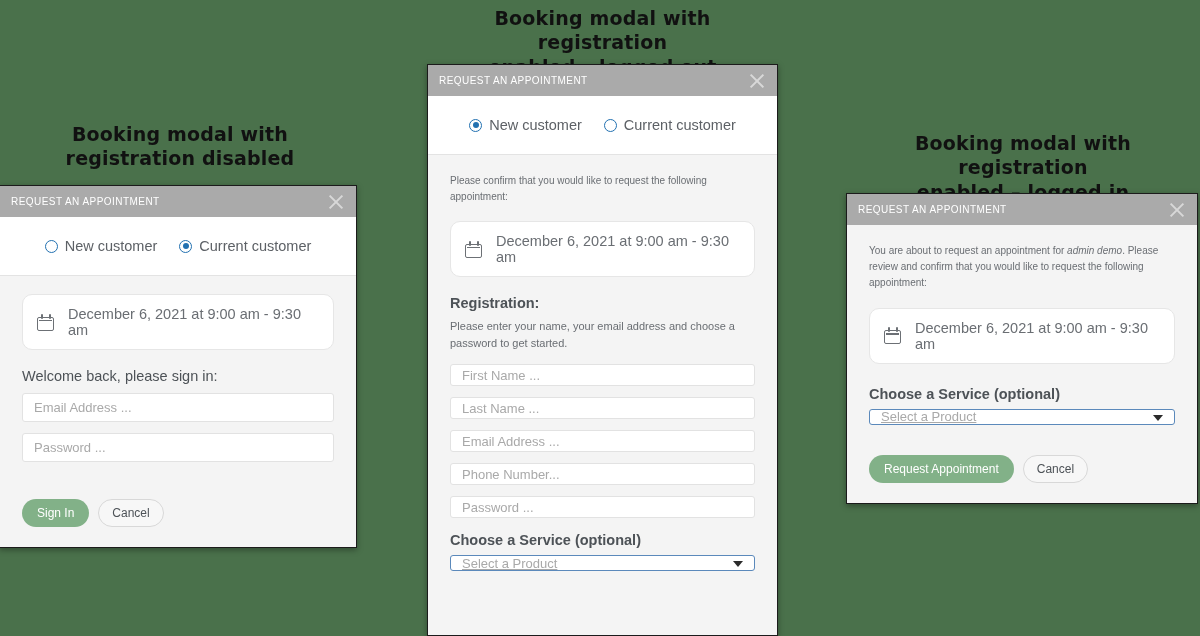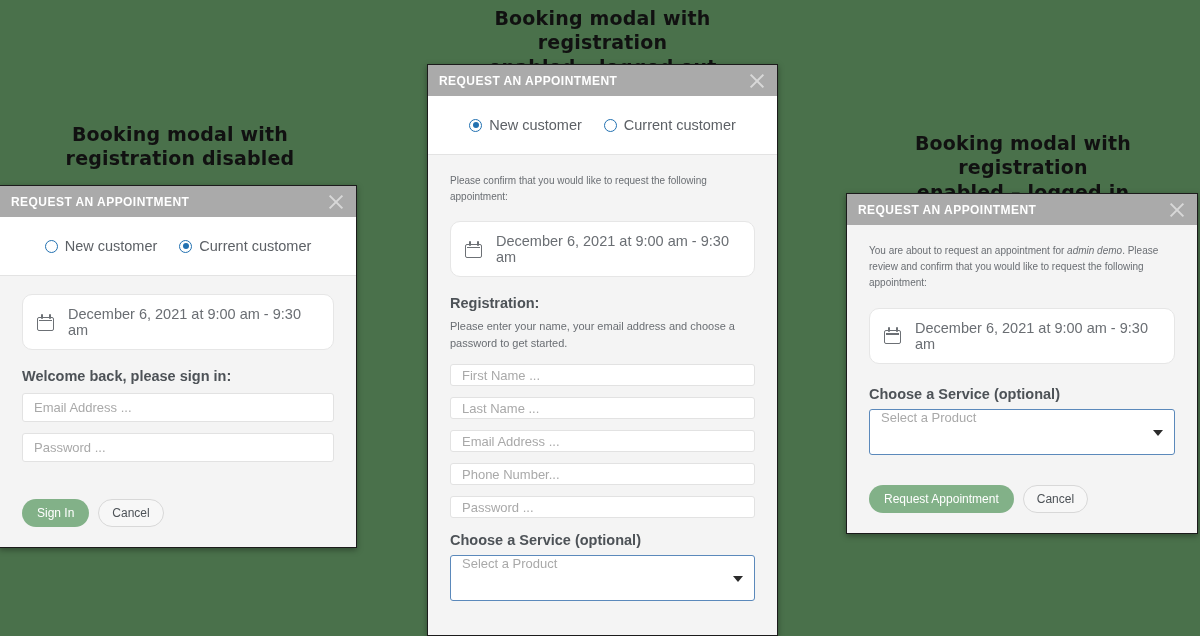--- a/index.html
+++ b/index.html
@@ -35,22 +35,22 @@
   .modal-header {
     background:#aaaaaa;
     height:31px;
     display:flex;
     align-items:center;
     justify-content:space-between;
     padding:0 9px 0 11px;
   }
   .modal-title {
     color:#ffffff;
-    font-size:12px;
-    font-weight:bold;
+    font-size:10px;
+    font-weight:normal;
     letter-spacing:.45px;
   }
   .close-icon {
     width:22px; height:22px;
     position:relative;
     opacity:.55;
     cursor:pointer;
   }
   .close-icon:before, .close-icon:after {
     content:"";
@@ -169,29 +169,31 @@
   .field::placeholder { color:#a9a9a9; }
   .field.tall { height:22px; }
 
   
   .select-wrap {
     position:relative;
     margin-bottom:4px;
   }
   .select-box {
     width:100%;
-    height:46px;
+    height:16px;
     background:#ffffff;
     border:1px solid #5b89bb;
     border-radius:3px;
     display:flex;
+    align-items:center;
     padding:0 11px;
     font-size:13px;
     color:#a9a9a9;
     cursor:pointer;
+    text-decoration:underline;
   }
   .caret {
     position:absolute;
     right:12px; top:50%;
     margin-top:-2px;
     width:0; height:0;
     border-left:5px solid transparent;
     border-right:5px solid transparent;
     border-top:6px solid #2b2b2b;
     pointer-events:none;
@@ -223,21 +225,21 @@
   
   #modal-left      { left:-1px; top:185px;  width:358px; }
   #modal-center    { left:427px; top:64px;  width:351px; height:572px; }
   #modal-right     { left:846px; top:193px; width:352px; }
 
   #caption-left    { left:30px;  top:122px; width:300px; }
   #caption-center  { left:430px; top:6px;   width:345px; }
   #caption-right   { left:848px; top:131px; width:350px; }
 
   .signin-head {
-    font-size:14.5px; font-weight:bold; color:#4d5257; margin:0 0 9px 0;
+    font-size:14.5px; font-weight:normal; color:#4d5257; margin:0 0 9px 0;
   }
 </style>
 </head>
 <body>
 
 <div class="caption" id="caption-left">Booking modal with<br>registration disabled</div>
 <div class="caption" id="caption-center">Booking modal with registration<br>enabled – logged out</div>
 <div class="caption" id="caption-right">Booking modal with registration<br>enabled – logged in</div>
 
 <div class="modal" id="modal-left">

